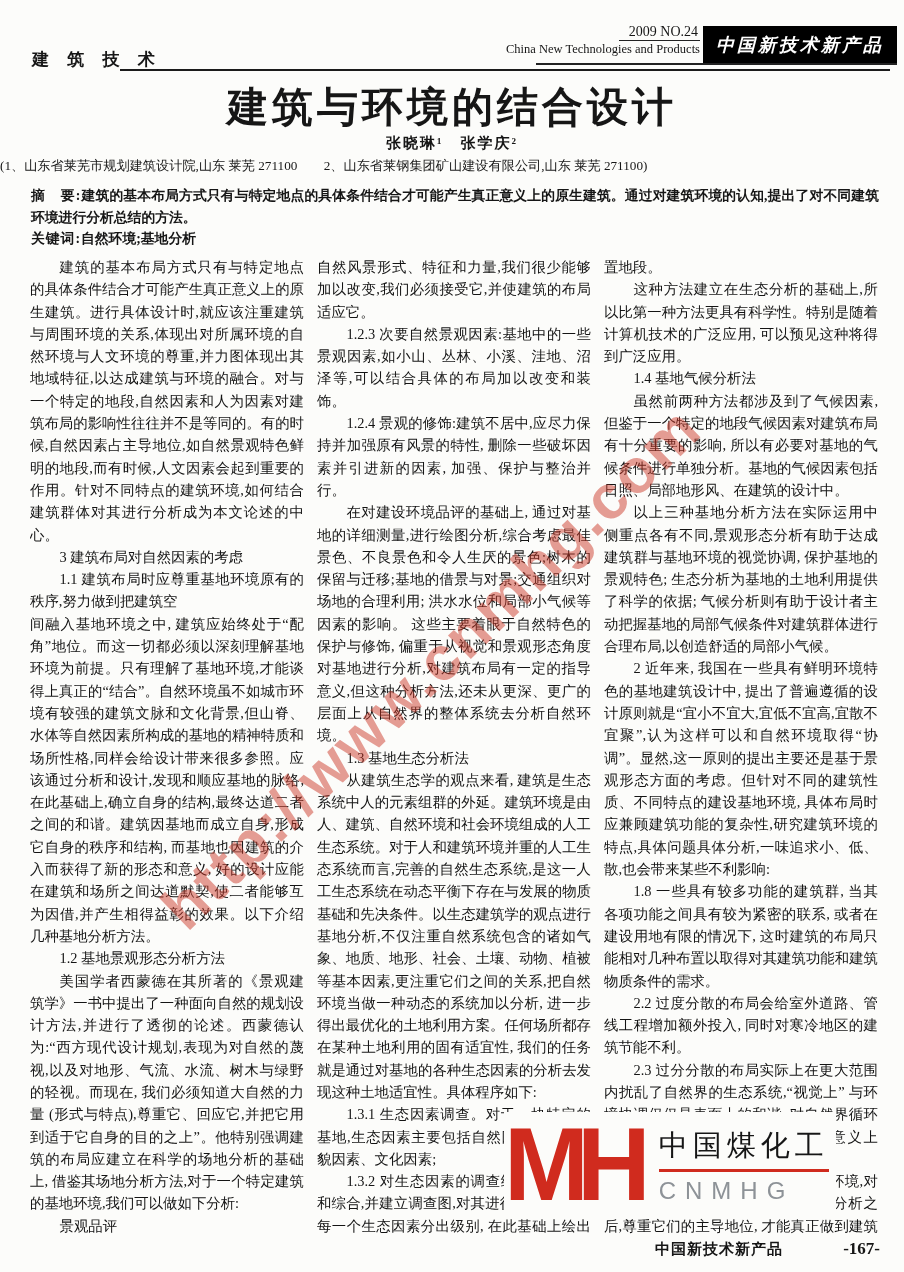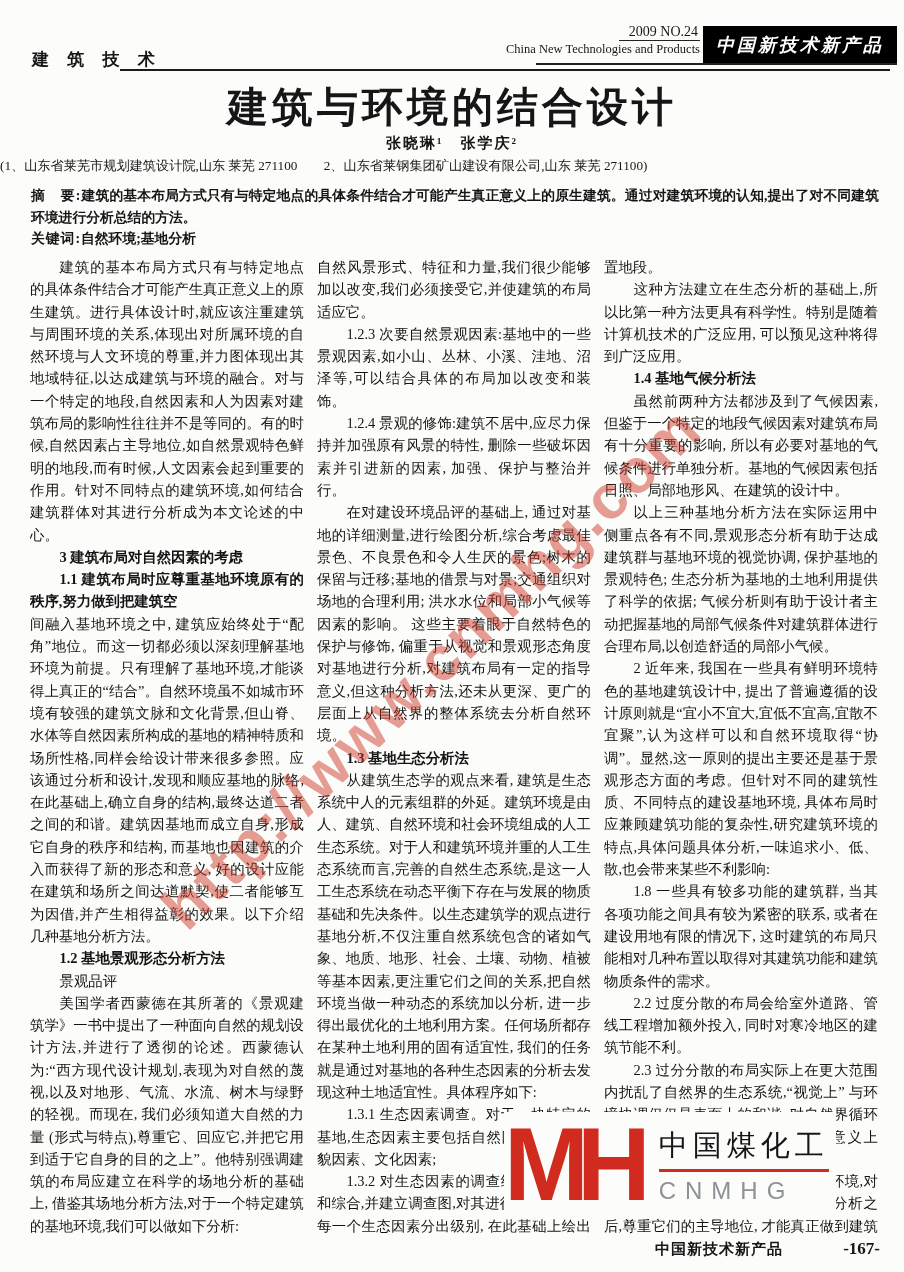--- a/index.html
+++ b/index.html
@@ -30,21 +30,21 @@
               font-weight:bold; font-size:13.8px; line-height:21.5px; text-align:justify; }
   .abstract .lbl { letter-spacing:1px; }
 
   
   .cols { position:absolute; left:30px; top:256px; width:848px; height:982px;
           display:flex; gap:13px; }
   .col  { flex:1; overflow:hidden; font-size:14.4px; line-height:22.3px;
           text-align:justify; color:#141414; }
   .col p    { text-indent:2.05em; }
   .col p.cont { text-indent:0; }
-  .col p.head { font-weight:bold; }
+  .col p.head { font-weight:normal; }
 
   
   .watermark { position:absolute; left:172px; top:882px; transform:rotate(-44deg);
                transform-origin:0 50%; white-space:nowrap; pointer-events:none;
                font-family:"Liberation Sans", sans-serif; font-weight:bold;
                font-size:62px; letter-spacing:2px; color:rgba(203,52,36,0.48); }
 
   
   .brand { position:absolute; left:504px; top:1112px; width:332px; height:106px;
            background:#fcfcfa; display:flex; align-items:center; }
@@ -83,22 +83,22 @@
     <p><span class="lbl">关键词:</span><span>自然环境;基地分析</span></p>
   </div>
 
   <div class="cols">
     <div class="col">
       <p class="para">建筑的基本布局方式只有与特定地点的具体条件结合才可能产生真正意义上的原生建筑。进行具体设计时,就应该注重建筑与周围环境的关系,体现出对所属环境的自然环境与人文环境的尊重,并力图体现出其地域特征,以达成建筑与环境的融合。对与一个特定的地段,自然因素和人为因素对建筑布局的影响性往往并不是等同的。有的时候,自然因素占主导地位,如自然景观特色鲜明的地段,而有时候,人文因素会起到重要的作用。针对不同特点的建筑环境,如何结合建筑群体对其进行分析成为本文论述的中心。</p>
       <p class="head">3 建筑布局对自然因素的考虑</p>
       <p class="head">1.1 建筑布局时应尊重基地环境原有的秩序,努力做到把建筑空</p>
       <p class="cont">间融入基地环境之中, 建筑应始终处于“配角”地位。而这一切都必须以深刻理解基地环境为前提。只有理解了基地环境,才能谈得上真正的“结合”。自然环境虽不如城市环境有较强的建筑文脉和文化背景,但山脊、水体等自然因素所构成的基地的精神特质和场所性格,同样会给设计带来很多参照。应该通过分析和设计,发现和顺应基地的脉络,在此基础上,确立自身的结构,最终达道二者之间的和谐。建筑因基地而成立自身,形成它自身的秩序和结构, 而基地也因建筑的介入而获得了新的形态和意义, 好的设计应能在建筑和场所之间达道默契,使二者能够互为因借,并产生相得益彰的效果。以下介绍几种基地分析方法。</p>
       <p class="head">1.2 基地景观形态分析方法</p>
+      <p class="para">美国学者西蒙德在其所著的《景观建筑学》一书中提出了一种面向自然的规划设计方法,并进行了透彻的论述。西蒙德认为:“西方现代设计规划,表现为对自然的蔑视,以及对地形、气流、水流、树木与绿野的轻视。而现在, 我们必须知道大自然的力量 (形式与特点),尊重它、回应它,并把它用到适于它自身的目的之上”。他特别强调建筑的布局应建立在科学的场地分析的基础上, 借鉴其场地分析方法,对于一个特定建筑的基地环境,我们可以做如下分析:</p>
       <p class="para">景观品评</p>
-      <p class="para">美国学者西蒙德在其所著的《景观建筑学》一书中提出了一种面向自然的规划设计方法,并进行了透彻的论述。西蒙德认为:“西方现代设计规划,表现为对自然的蔑视,以及对地形、气流、水流、树木与绿野的轻视。而现在, 我们必须知道大自然的力量 (形式与特点),尊重它、回应它,并把它用到适于它自身的目的之上”。他特别强调建筑的布局应建立在科学的场地分析的基础上, 借鉴其场地分析方法,对于一个特定建筑的基地环境,我们可以做如下分析:</p>
       <p class="para">1.2.1 一块基地的自然景观往往是丰富多彩的,从对建筑的选址过程中,我们可以知道一个建筑的基地可能包括山地、平原、山谷、洼地、海洋、河湖等多种形态。不同的基地有其特有的品质,如大海的浩瀚与广阔、山体的挺拔与险峻等等。在建筑布局时应注意保护这种品质,而不是去破坏它。</p>
 
     </div>
     <div class="col">
       <p class="cont">自然风景形式、特征和力量,我们很少能够加以改变,我们必须接受它,并使建筑的布局适应它。</p>
       <p class="para">1.2.3 次要自然景观因素:基地中的一些景观因素,如小山、丛林、小溪、洼地、沼泽等,可以结合具体的布局加以改变和装饰。</p>
       <p class="para">1.2.4 景观的修饰:建筑不居中,应尽力保持并加强原有风景的特性, 删除一些破坏因素并引进新的因素, 加强、保护与整治并行。</p>
       <p class="para">在对建设环境品评的基础上, 通过对基地的详细测量,进行绘图分析,综合考虑最佳景色、不良景色和令人生厌的景色;树木的保留与迁移;基地的借景与对景;交通组织对场地的合理利用; 洪水水位和局部小气候等因素的影响。 这些主要着眼于自然特色的保护与修饰, 偏重于从视觉和景观形态角度对基地进行分析,对建筑布局有一定的指导意义,但这种分析方法,还未从更深、更广的层面上从自然界的整体系统去分析自然环境。</p>
       <p class="head">1.3 基地生态分析法</p>
       <p class="para">从建筑生态学的观点来看, 建筑是生态系统中人的元素组群的外延。建筑环境是由人、建筑、自然环境和社会环境组成的人工生态系统。对于人和建筑环境并重的人工生态系统而言,完善的自然生态系统,是这一人工生态系统在动态平衡下存在与发展的物质基础和先决条件。以生态建筑学的观点进行基地分析,不仅注重自然系统包含的诸如气象、地质、地形、社会、土壤、动物、植被等基本因素,更注重它们之间的关系,把自然环境当做一种动态的系统加以分析, 进一步得出最优化的土地利用方案。任何场所都存在某种土地利用的固有适宜性, 我们的任务就是通过对基地的各种生态因素的分析去发现这种土地适宜性。具体程序如下:</p>

